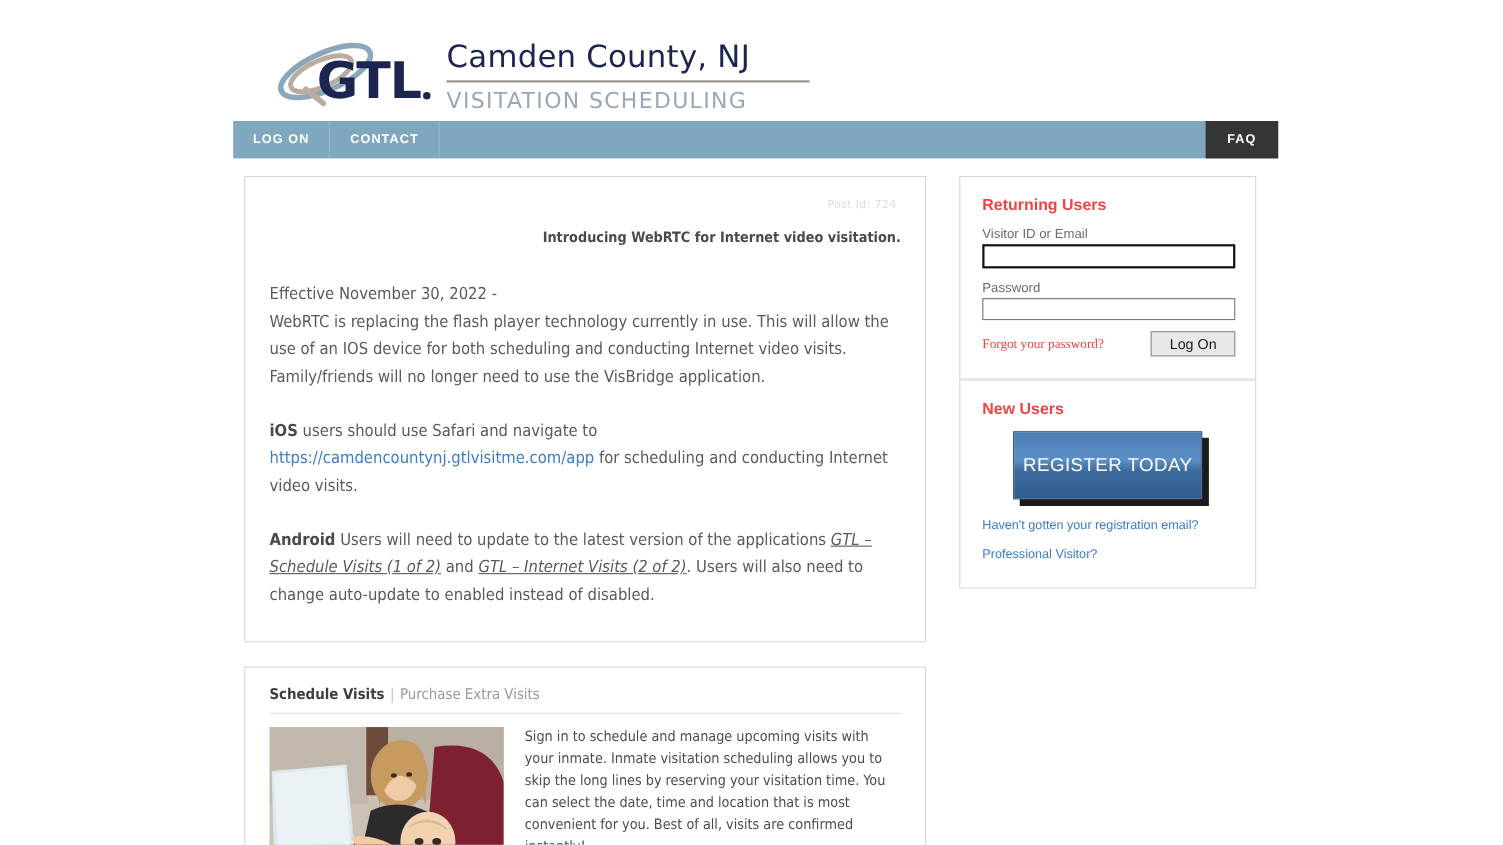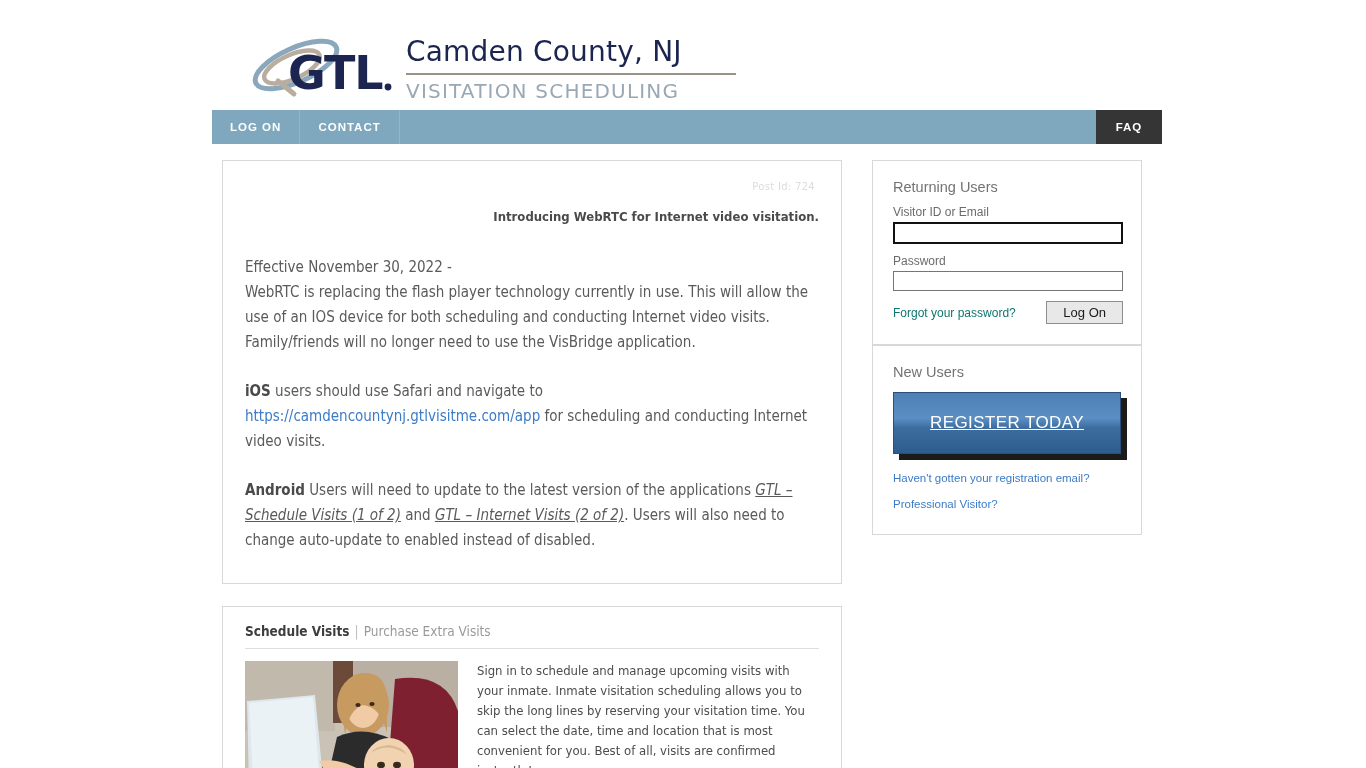--- a/index.html
+++ b/index.html
@@ -113,58 +113,58 @@
   }
   .sched-text {
     margin-left: 19px; font-size: 13px; color: #4c4c4c;
     line-height: 20px;
     font-family: "DejaVu Sans Condensed", "DejaVu Sans", sans-serif;
   }
 
   
   .ret-panel { padding: 18px 20px 20px 20px; }
   .side-head {
-    font-size: 14.5px; font-weight: normal; color: #737373;
+    font-size: 14.5px; font-weight: bold; color: #ef4444;
     font-family: "Liberation Sans", sans-serif;
     margin-bottom: 10px;
   }
   .field-label {
     font-size: 12px; color: #6b6b6b; margin-bottom: 3px;
     font-family: "Liberation Sans", sans-serif;
   }
   .txt-input {
     width: 230px; height: 20px;
     border: 1px solid #767676; background: #fff;
     font-size: 12px; padding: 1px 3px; display: block;
     margin-bottom: 10px; outline: none;
   }
   .txt-input.focused { border: 2px solid #111; height: 22px; }
   .ret-footer {
     display: flex; align-items: center; justify-content: space-between;
     margin-top: 6px; width: 230px;
   }
   .forgot-link {
-    font-size: 12px; color: #0f766e; text-decoration: none; cursor: pointer;
+    font-size: 12px; color: #ef4444; text-decoration: none; cursor: pointer; font-family: Liberation Serif, serif;
   }
   .logon-btn {
     background: #e8e8e8; border: 1px solid #8d8d8d;
     font-size: 13px; color: #1a1a1a; padding: 3px 16px;
     font-family: "Liberation Sans", sans-serif; cursor: pointer;
   }
 
   .new-panel { padding: 18px 20px 22px 20px; }
   .reg-wrap { display: flex; justify-content: center; margin: 12px 0 14px 0; }
   .reg-btn {
-    width: 228px; height: 62px;
+    width: 172px; height: 62px;
     background: linear-gradient(180deg,#4d7fb5 0%,#5b8fc4 42%,#3d6c9f 58%,#2e5c8d 100%);
     border: 1px solid #2b4f78;
     box-shadow: 6px 6px 0 0 #1b1b1b;
     color: #ffffff; font-size: 17px; letter-spacing: .4px;
     display: flex; align-items: center; justify-content: center;
-    cursor: pointer; user-select: none; text-decoration: underline;
+    cursor: pointer; user-select: none;
   }
   .side-link-row { text-align: left; margin-top: 8px; }
   .side-link {
     font-size: 11.5px; color: #3b7bc8; text-decoration: none; cursor: pointer;
   }
 </style>
 </head>
 <body>
 
 <div class="page">

